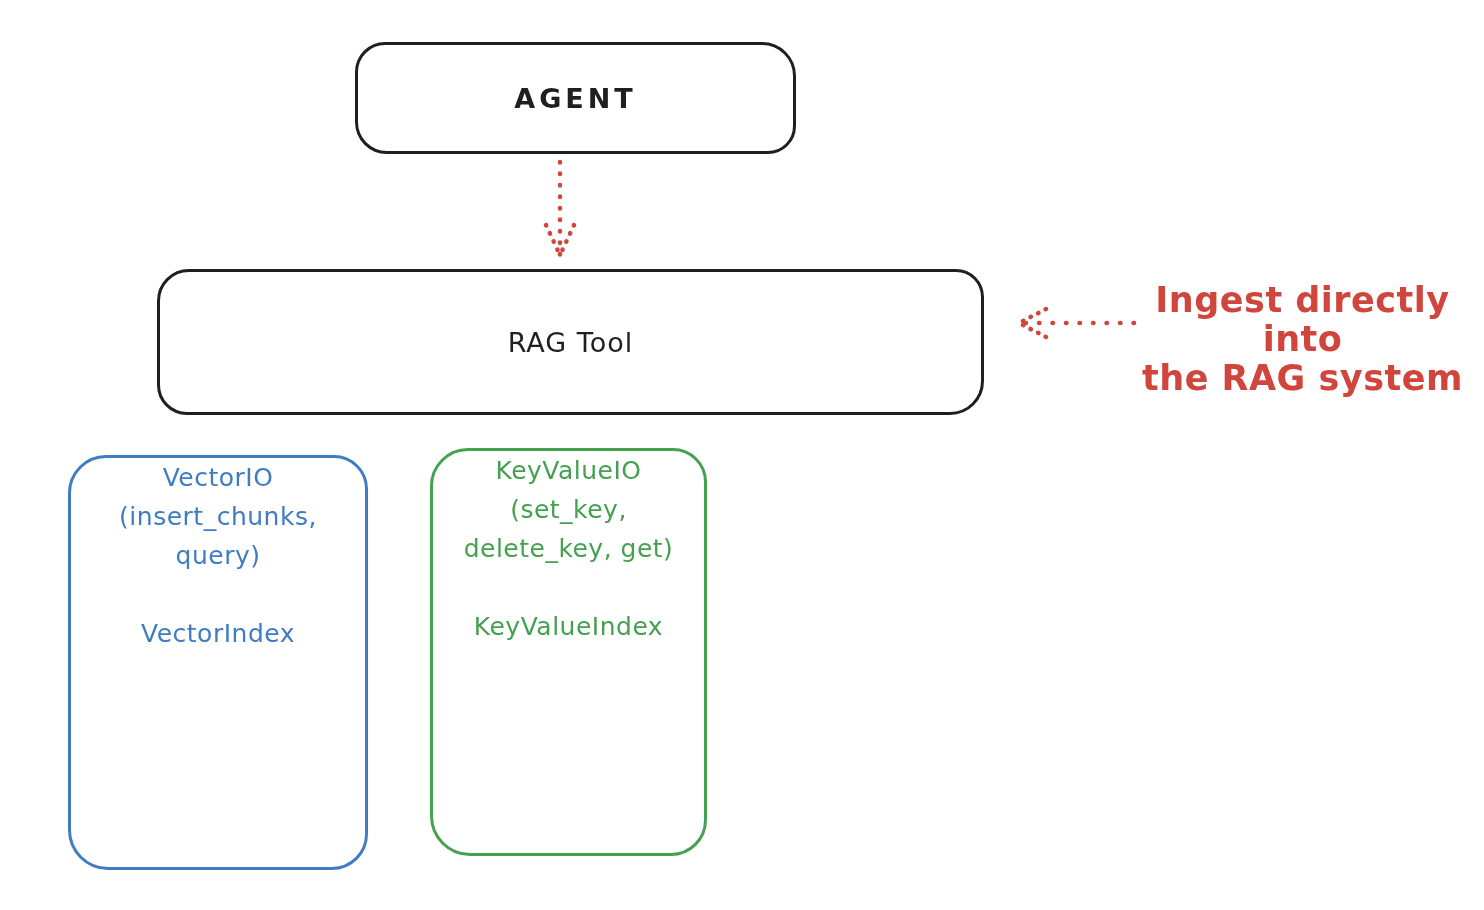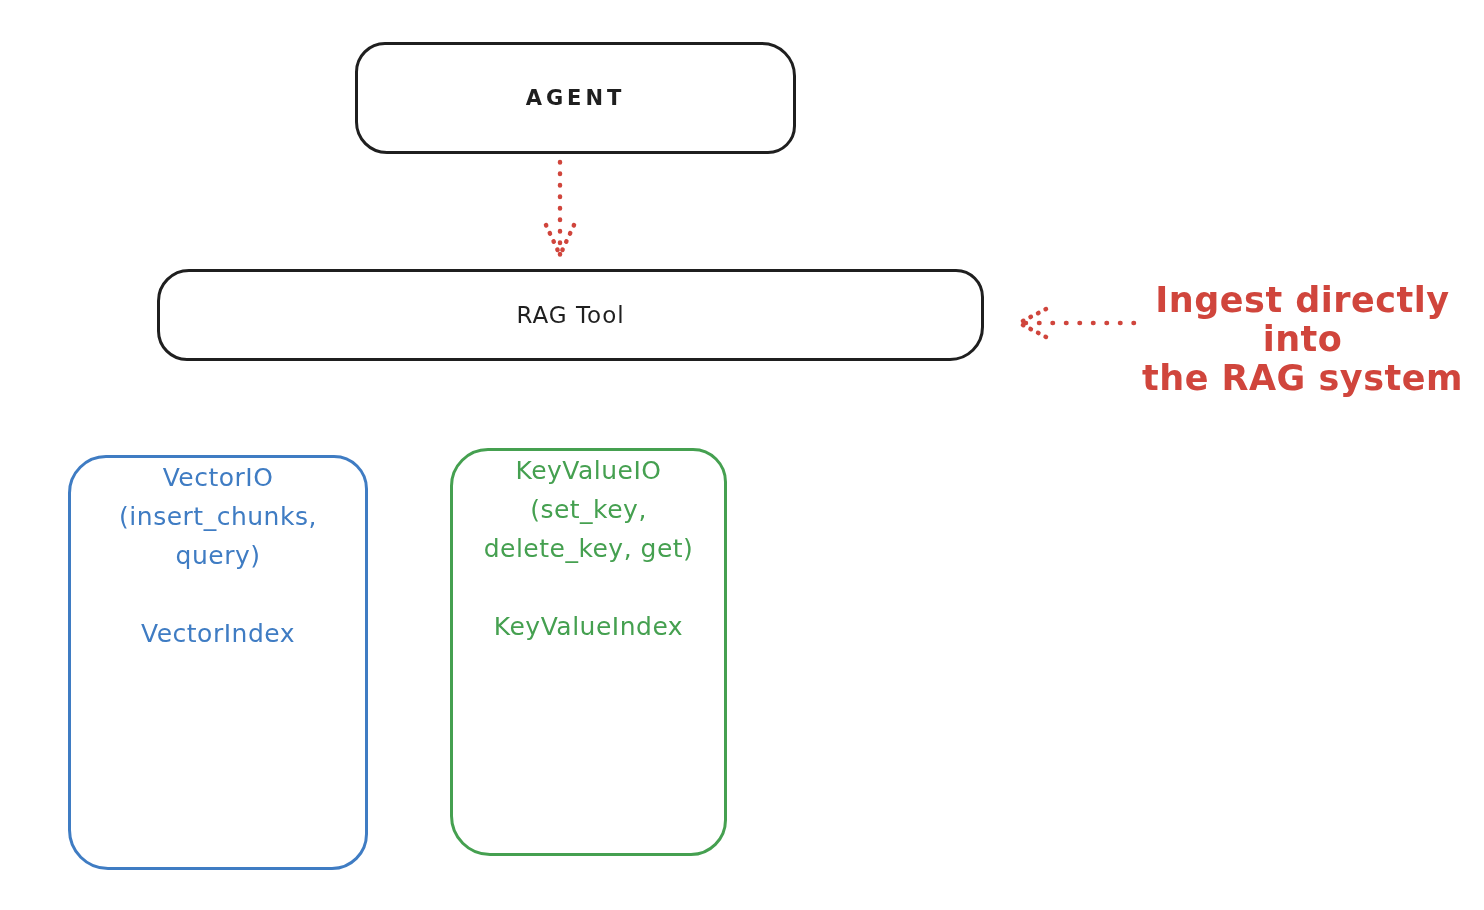--- a/index.html
+++ b/index.html
@@ -23,29 +23,29 @@
     display: flex;
     align-items: center;
     justify-content: center;
     box-sizing: border-box;
     background: #ffffff;
   }
   .node-agent {
     left: 355px; top: 42px;
     width: 441px; height: 112px;
     border-radius: 30px 34px 28px 32px;
-    font-size: 21px;
+    font-size: 27px;
     font-weight: bold;
     letter-spacing: 4px;
   }
   .node-rag {
     left: 157px; top: 269px;
-    width: 827px; height: 92px;
+    width: 827px; height: 146px;
     border-radius: 32px 28px 34px 30px;
-    font-size: 23px;
+    font-size: 27px;
     letter-spacing: 1px;
   }
   
   .arrow {
     position: absolute;
     color: var(--c, #d0453c);
   }
   .arrow-down  { left: 538px; top: 159px; }
   .arrow-left  { left: 1012px; top: 300px; }
   
@@ -70,21 +70,21 @@
     display: flex;
     flex-direction: column;
     align-items: center;
     text-align: center;
     font-size: 25px;
     line-height: 39px;
     letter-spacing: 0.5px;
     background: #ffffff;
   }
   .io-box-vector     { left: 68px;  top: 455px; width: 300px; height: 415px; }
-  .io-box-keyvalue   { left: 430px; top: 448px; width: 277px; height: 408px; margin-left: 20px; }
+  .io-box-keyvalue   { left: 430px; top: 448px; width: 277px; height: 408px; }
   .io-box-relational { left: 785px; top: 443px; width: 282px; height: 413px; }
   .io-spacer { height: 39px; }
 </style>
 </head>
 <body>
 
 <div class="canvas">
 
   <div class="node node-agent">
     <span>AGENT</span>

